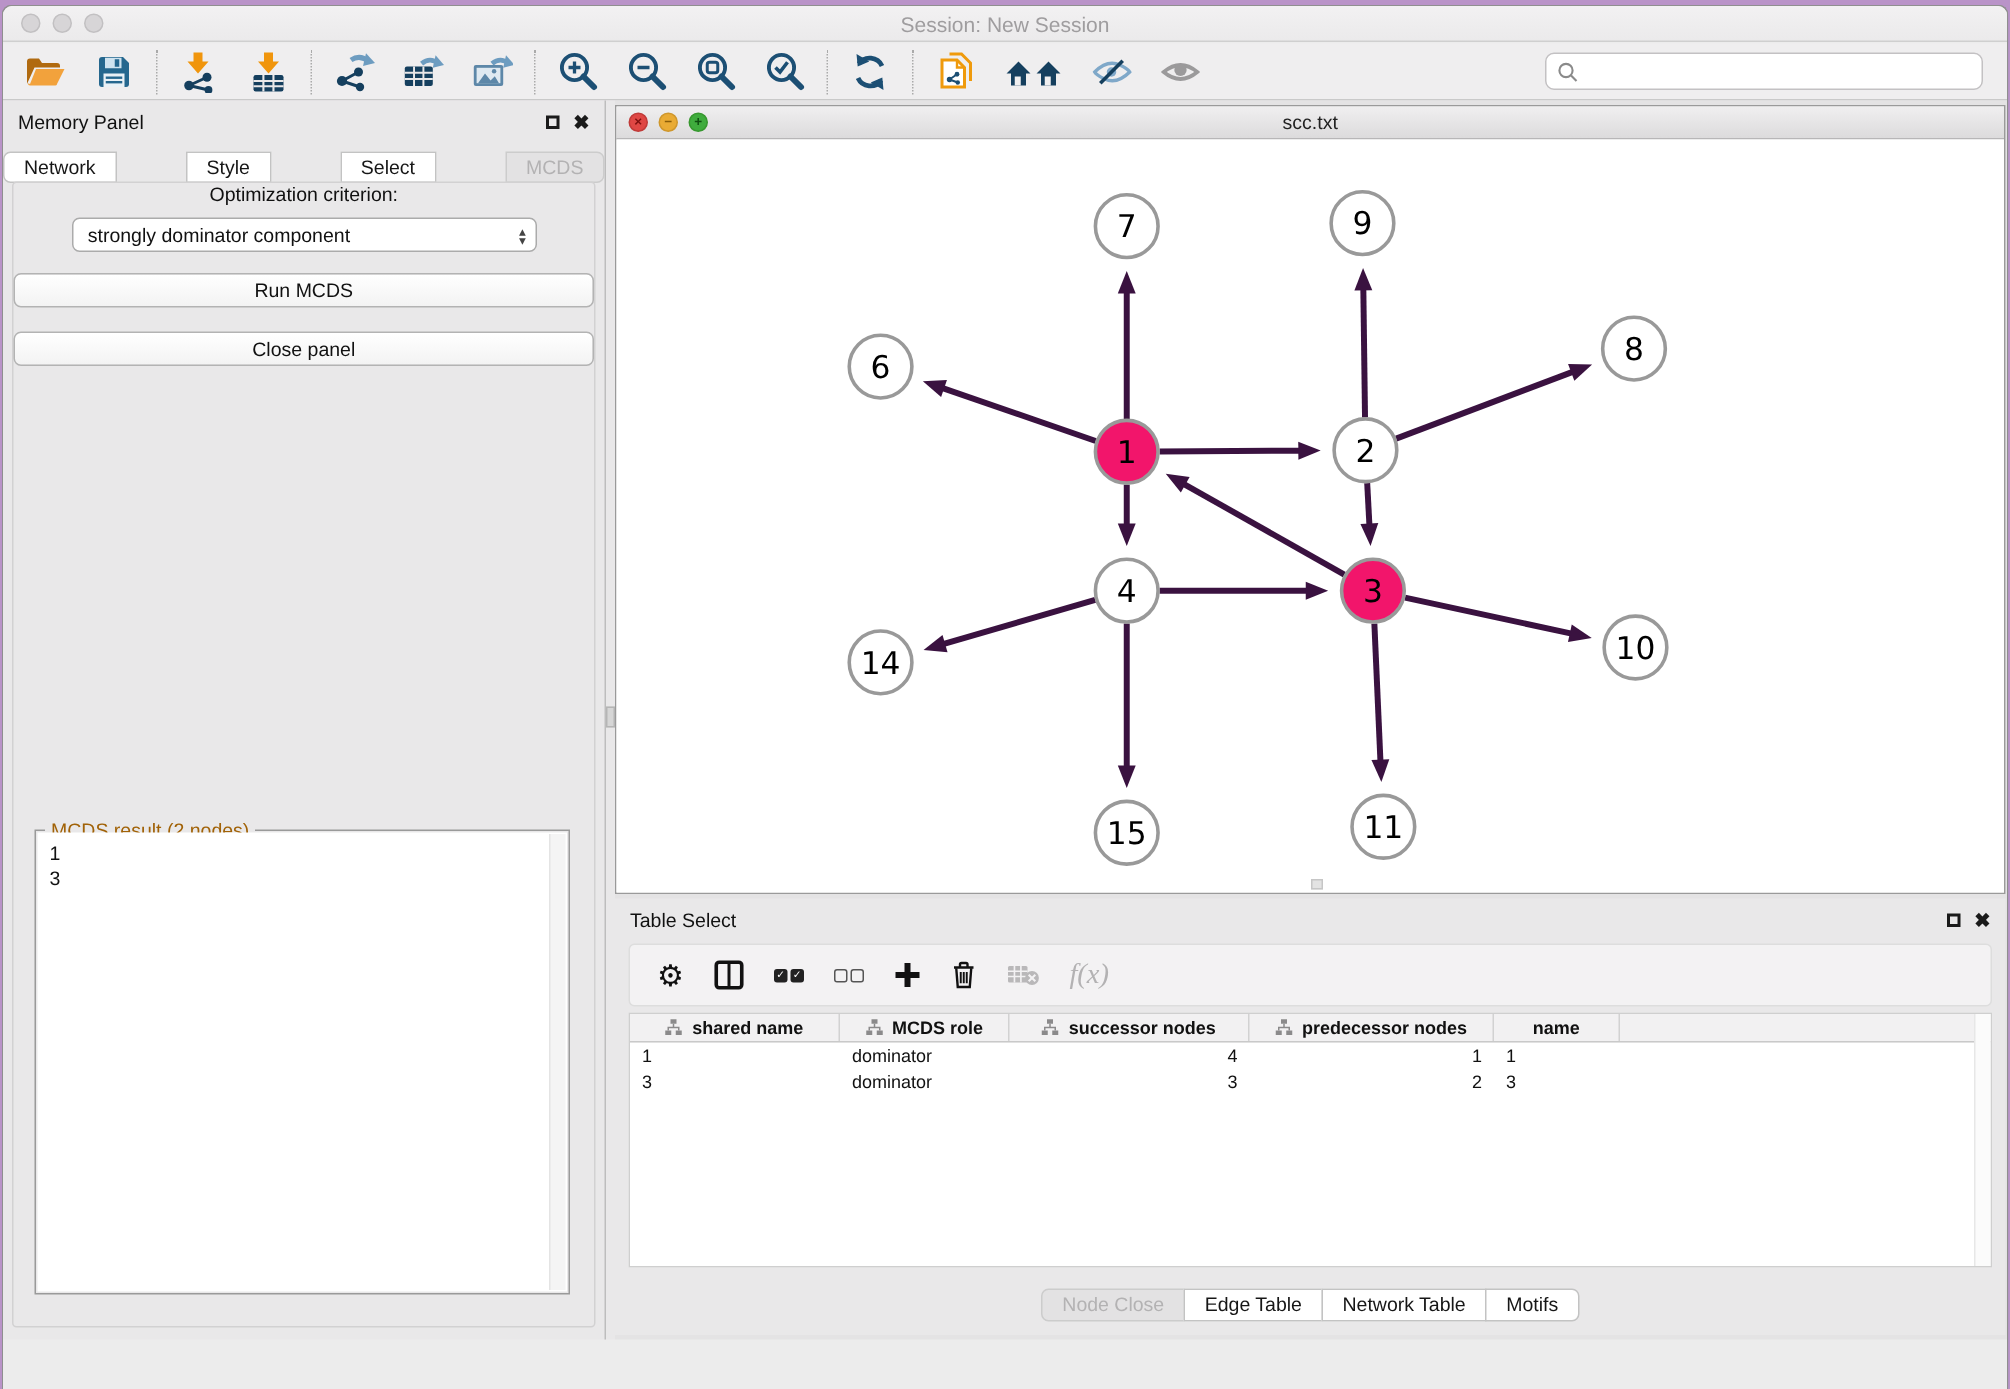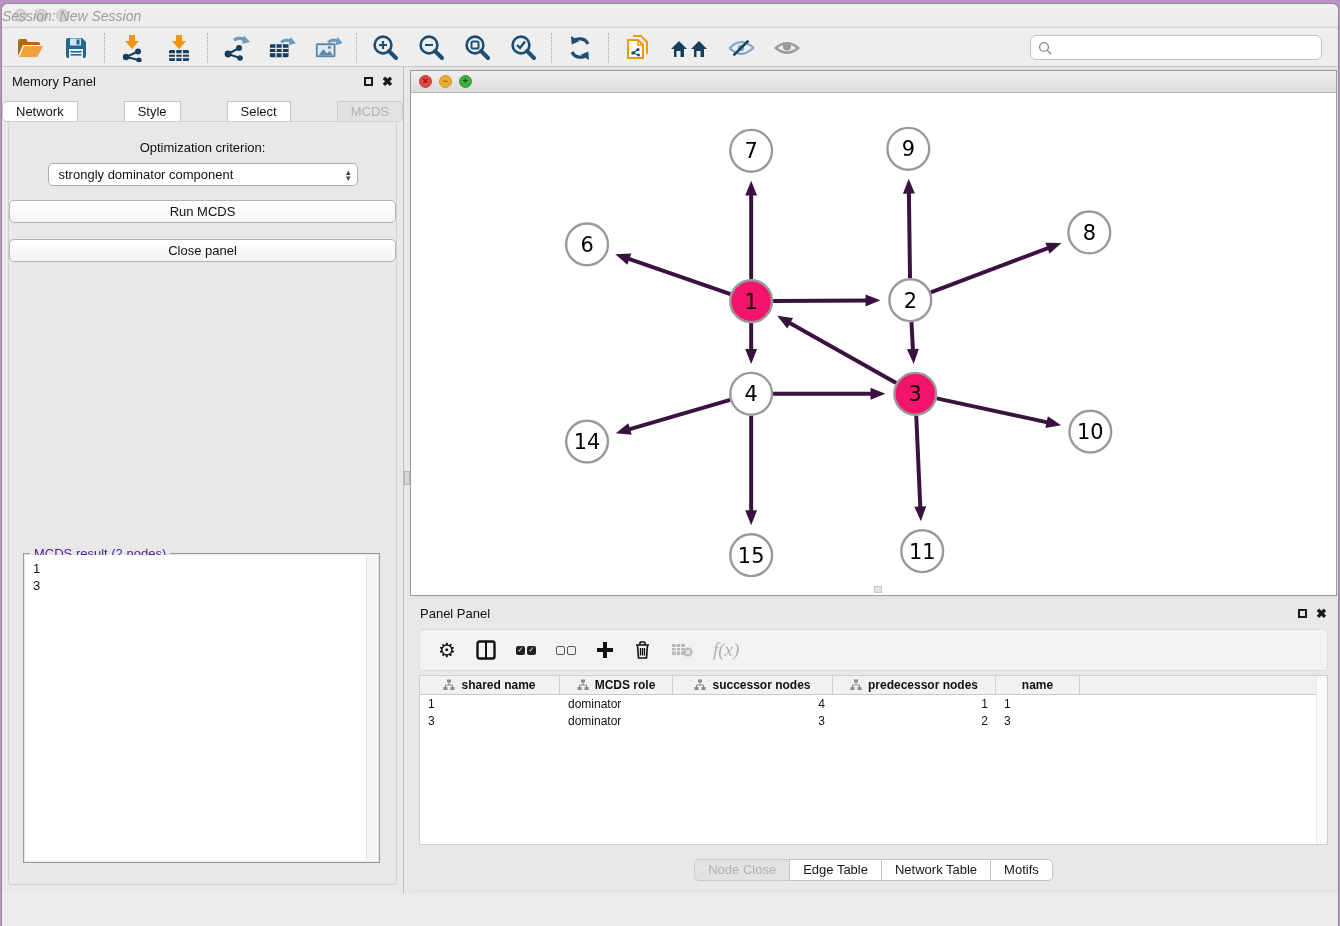--- a/index.html
+++ b/index.html
@@ -7,22 +7,22 @@
   body { background:#b993c8; font-family:"Liberation Sans", sans-serif; }
   .app { position:absolute; top:3px; left:1px; right:1px; bottom:0;
          background:#ececec; border:1px solid #8f8f8f; border-bottom:none;
          border-radius:7px 7px 0 0; overflow:hidden; }
 
   
   .titlebar { position:absolute; top:0; left:0; right:0; height:24px;
               background:linear-gradient(#f2f1f2,#ebeaeb); border-bottom:1px solid #cfcfcf; }
   .traffic { position:absolute; left:12px; top:5px; display:flex; gap:8px; }
   .traffic .dot { width:13px; height:13px; border-radius:50%; background:#d7d5d7; border:1px solid #c2c0c2; }
-  .titlebar .title { position:absolute; left:0; right:0; top:4px; 
-                     font-size:14px; color:#9f9d9f;font-style:italic; }
+  .titlebar .title { position:absolute; left:0; right:0; top:4px; text-align:center;
+                     font-size:14px; color:#9f9d9f; }
 
   
   .toolbar { position:absolute; top:25px; left:0; right:0; height:38px; background:#efeeef;
              border-bottom:1px solid #c9c9c9; display:flex; align-items:center; padding:0 10px; }
   .tb-group { display:flex; align-items:center; gap:18px; padding:0 14px; }
   .tb-sep { width:1px; height:30px; border-left:1px dotted #aaa; }
   .tb-btn { width:28px; height:28px; display:flex; align-items:center; justify-content:center; cursor:pointer; }
   .search-wrap { margin-left:auto; margin-right:6px; }
   .search-box { width:292px; height:25px; background:#fff; border:1px solid #c3c1c3; border-radius:6px;
                 display:flex; align-items:center; padding:0 7px; gap:5px; }
@@ -41,34 +41,34 @@
   .ph-float { width:9px; height:9px; border:2px solid #1a1a1a; display:inline-block; }
   .ph-close { font-size:13px; font-weight:bold; color:#1a1a1a; line-height:1; }
 
   .tabs-row { display:flex; justify-content:space-between; margin-top:6px; height:21px; }
   .tab { background:#fff; border:1px solid #c3c3c3; font-size:13px; color:#161616;
          padding:2px 13px; margin-left:-1px; line-height:15px; cursor:pointer; }
   .tab:first-child { border-radius:5px 0 0 5px; margin-left:0; }
   .tab.sel-gray { background:#e3e2e3; color:#b3b2b3; border-color:#cccccc; border-radius:0 5px 5px 0; }
   .cp-body { position:absolute; top:54px; left:6px; right:6px; bottom:8px;
              background:#e9e8e9; border:1px solid #d2d1d2; border-radius:3px; }
-  .opt-label { text-align:center; margin-top:18px; font-size:13px; color:#111; }
+  .opt-label { text-align:center; font-size:13px; color:#111; }
   .dropdown { margin:8px auto 0 auto; width:310px; height:23px; background:#fff; border:1px solid #ababab;
               border-radius:5px; display:flex; align-items:center; padding:0 6px 0 10px; cursor:pointer; }
   .dropdown .dd-text { font-size:13px; color:#111; flex:1; }
   .dd-chevrons { display:flex; flex-direction:column; line-height:6px; font-size:9px; color:#444; }
   .btn-row { display:flex; justify-content:center; gap:16px; margin-top:14px;flex-direction:column; }
   .mac-btn { background:linear-gradient(#ffffff,#f3f3f3); border:1px solid #b3b3b3; border-radius:5px;
              font-size:13px; color:#111; padding:3px 14px; cursor:pointer;
              font-family:"Liberation Sans", sans-serif; }
 
   .groupbox { position:absolute; left:14px; right:16px; top:431px; bottom:21px;
               border:1px solid #9a9a9a; }
   .groupbox .gb-title { position:absolute; top:-8px; left:6px; background:#e9e8e9; padding:0 4px;
-                        font-size:13px; color:#4c1d95; }
+                        font-size:13px; color:#a16207; }
   .gb-inner { position:absolute; inset:1px; background:#fff; overflow:hidden; }
   .gb-lines { padding:5px 0 0 8px; font-size:13px; color:#111; line-height:17px; }
   .gb-scroll { position:absolute; top:1px; bottom:1px; right:1px; width:11px; background:#f4f4f4; border-left:1px solid #e4e4e4; }
 
   
   .net-window { position:absolute; top:3px; left:0px; right:1px; height:526px;
                 background:#fff; border:1px solid #9a9a9a; }
   .net-titlebar { height:22px; background:linear-gradient(#f0eff0,#dcdbdc); border-bottom:1px solid #b7b6b7;
                   position:relative; display:flex; align-items:center; }
   .net-lights { position:absolute; left:8px; display:flex; gap:7px; }
@@ -332,20 +332,21 @@
 
   <div class="right-area">
 
     <div class="net-window">
       <div class="net-titlebar">
         <div class="net-lights">
           <div class="light red">×</div>
           <div class="light yellow">−</div>
           <div class="light green">+</div>
         </div>
+        <div class="net-title">scc.txt</div>
       </div>
       <div class="net-canvas">
         <svg viewBox="0 0 930 504" preserveAspectRatio="none">
             <line x1="342" y1="187" x2="342" y2="101" stroke="#3a1240" stroke-width="4"></line>
             <polygon points="342,88 348,103 336,103" fill="#3a1240"></polygon>
             <line x1="321.2058154797033" y1="201.81655443844295" x2="217.64317883512535" y2="166.04037087031602" stroke="#3a1240" stroke-width="4"></line>
             <polygon points="205.35570616404095,161.7956075839414 221.49268076284972,161.02227014310392 217.57443772927314,172.36455260872032" fill="#3a1240"></polygon>
             <line x1="363.9995703250881" y1="208.8625026854682" x2="459.000839819146" y2="208.26874475113036" stroke="#3a1240" stroke-width="4"></line>
             <polygon points="472.0005859203344,208.1874963379979 457.0383781481012,214.28112732293 456.96337961290203,202.28136169106375" fill="#3a1240"></polygon>
             <line x1="342" y1="231" x2="342" y2="259" stroke="#3a1240" stroke-width="4"></line>
@@ -392,21 +393,21 @@
             <text x="342" y="464" text-anchor="middle" dy="0.36em" font-size="21" fill="#000000" font-family="DejaVu Sans, sans-serif">15</text>
             <circle cx="514" cy="460" r="21" fill="#ffffff" stroke="#999999" stroke-width="2.4"></circle>
             <text x="514" y="460" text-anchor="middle" dy="0.36em" font-size="21" fill="#000000" font-family="DejaVu Sans, sans-serif">11</text>
           </svg>
         <div class="net-grip"></div>
       </div>
     </div>
 
     <div class="table-panel">
       <div class="panel-header">
-        <span class="ph-title">Panel Panel</span>
+        <span class="ph-title">Table Select</span>
         <span class="ph-icons">
           <span class="ph-float"></span>
           <span class="ph-close">✖</span>
         </span>
       </div>
       <div class="tp-toolbar">
         <span class="tp-icon gear">⚙</span>
         <span class="tp-icon">
           <svg width="20" height="20" viewBox="0 0 20 20">
               <rect x="1.5" y="1.5" width="17" height="17" rx="2" stroke="#111" stroke-width="2.4" fill="none"></rect>

